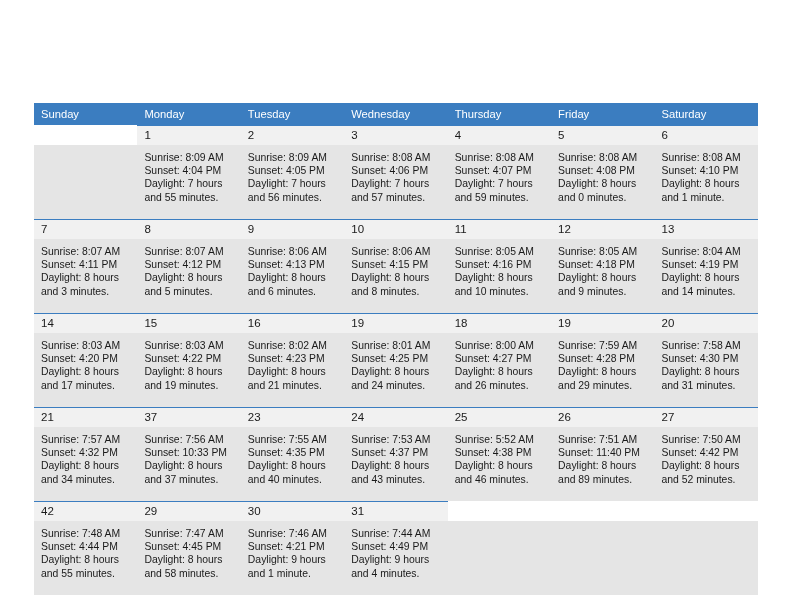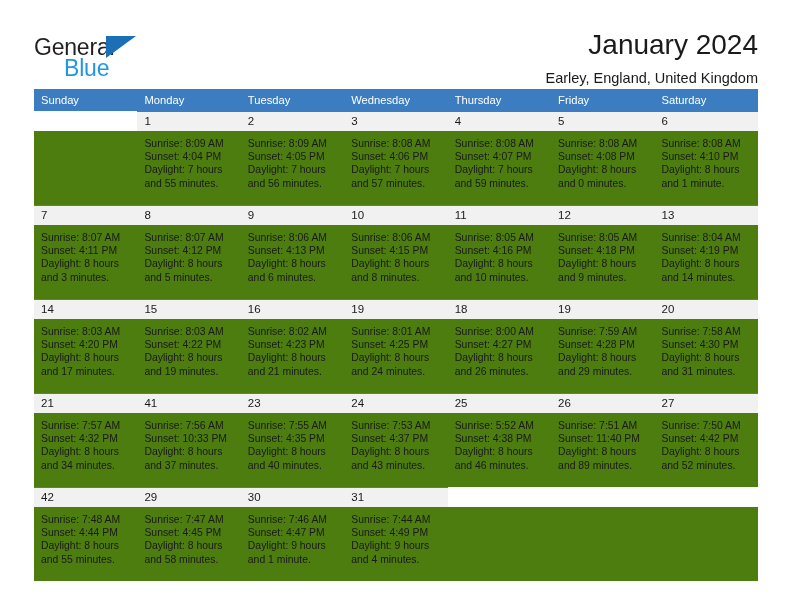--- a/index.html
+++ b/index.html
@@ -80,21 +80,21 @@
     color: #1a1a1a;
     line-height: 20px;
     margin-top: 6px;
     white-space: nowrap;
   }
 
   
   .calendar {
     position: absolute;
     left: 34px;
-    top: 89px;
+    top: 103px;
     width: 724px;
     border-collapse: collapse;
     table-layout: fixed;
   }
   .calendar col { width: 103.43px; }
 
   .dow-row th {
     background: #3b7dc0;
     color: #ffffff;
     font-size: 11.2px;
@@ -115,48 +115,34 @@
     vertical-align: top;
   }
   .week-row .daynum.empty {
     background: #ffffff;
     border-top: 1.5px solid #ffffff;
   }
   .week-row .daycell {
     vertical-align: top;
     padding: 6px 5px 8px 7px;
     height: 60px;
-    background: #4d7c0f;
+    background: #e5e5e5;
   }
   .evt {
     font-size: 10.4px;
     line-height: 13.2px;
     color: #1a1a1a;
     white-space: nowrap;
   }
 </style>
 </head>
 <body>
 
 <div class="page">
 
-  <div class="header">
-
-    <div class="logo">
-      <span class="logo-general">General</span>
-      <span class="logo-triangle"></span>
-      <span class="logo-blue">Blue</span>
-    </div>
-
-    <div class="title-block">
-      <div class="cal-title">January 2024</div>
-      <div class="cal-subtitle">Earley, England, United Kingdom</div>
-    </div>
-
-  </div>
 
   <table class="calendar">
     <colgroup>
       <col>
         <col>
         <col>
         <col>
         <col>
         <col>
         <col>
@@ -326,21 +312,21 @@
         <td class="daycell">
           <div class="evt">Sunrise: 7:58 AM</div>
           <div class="evt">Sunset: 4:30 PM</div>
           <div class="evt">Daylight: 8 hours</div>
           <div class="evt">and 31 minutes.</div>
         </td>
       </tr>
 
       <tr class="week-row">
         <td class="daynum">21</td>
-        <td class="daynum">41</td>
+        <td class="daynum">37</td>
         <td class="daynum">23</td>
         <td class="daynum">24</td>
         <td class="daynum">25</td>
         <td class="daynum">26</td>
         <td class="daynum">27</td>
       </tr>
       <tr class="week-row">
         <td class="daycell">
           <div class="evt">Sunrise: 7:57 AM</div>
           <div class="evt">Sunset: 4:32 PM</div>
@@ -402,21 +388,21 @@
           <div class="evt">and 55 minutes.</div>
         </td>
         <td class="daycell">
           <div class="evt">Sunrise: 7:47 AM</div>
           <div class="evt">Sunset: 4:45 PM</div>
           <div class="evt">Daylight: 8 hours</div>
           <div class="evt">and 58 minutes.</div>
         </td>
         <td class="daycell">
           <div class="evt">Sunrise: 7:46 AM</div>
-          <div class="evt">Sunset: 4:47 PM</div>
+          <div class="evt">Sunset: 4:21 PM</div>
           <div class="evt">Daylight: 9 hours</div>
           <div class="evt">and 1 minute.</div>
         </td>
         <td class="daycell">
           <div class="evt">Sunrise: 7:44 AM</div>
           <div class="evt">Sunset: 4:49 PM</div>
           <div class="evt">Daylight: 9 hours</div>
           <div class="evt">and 4 minutes.</div>
         </td>
         <td class="daycell"></td>

